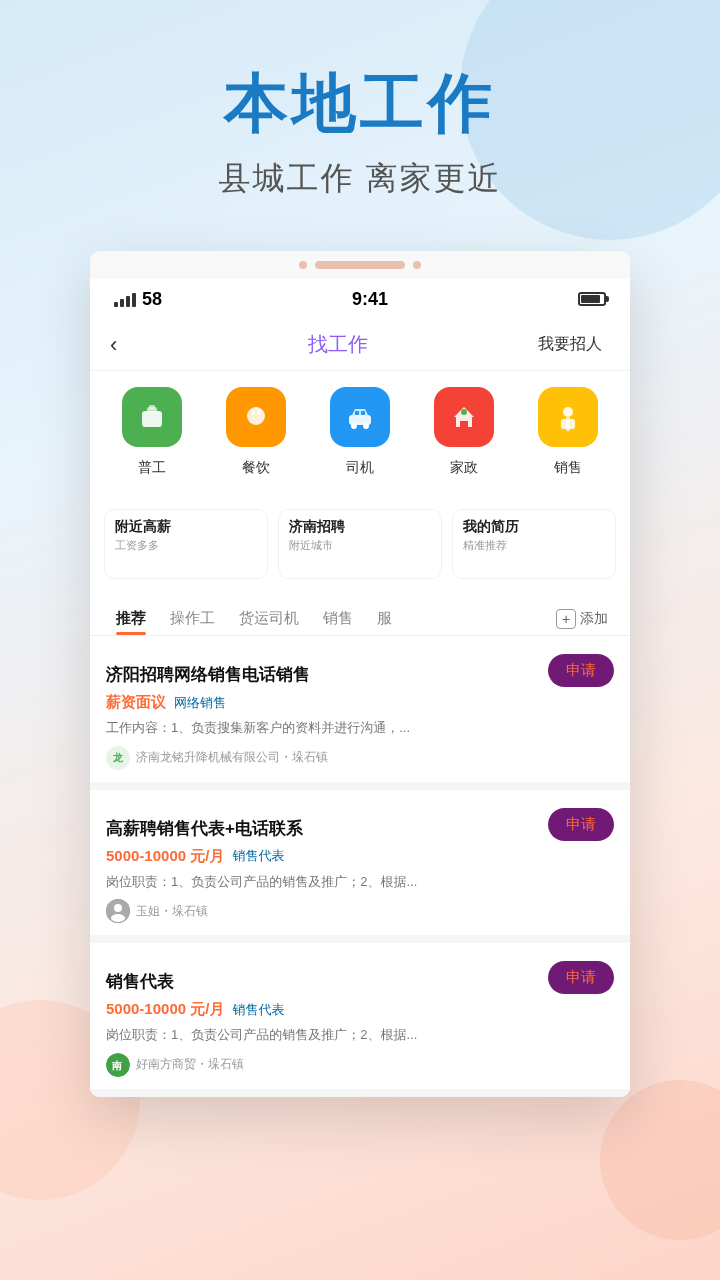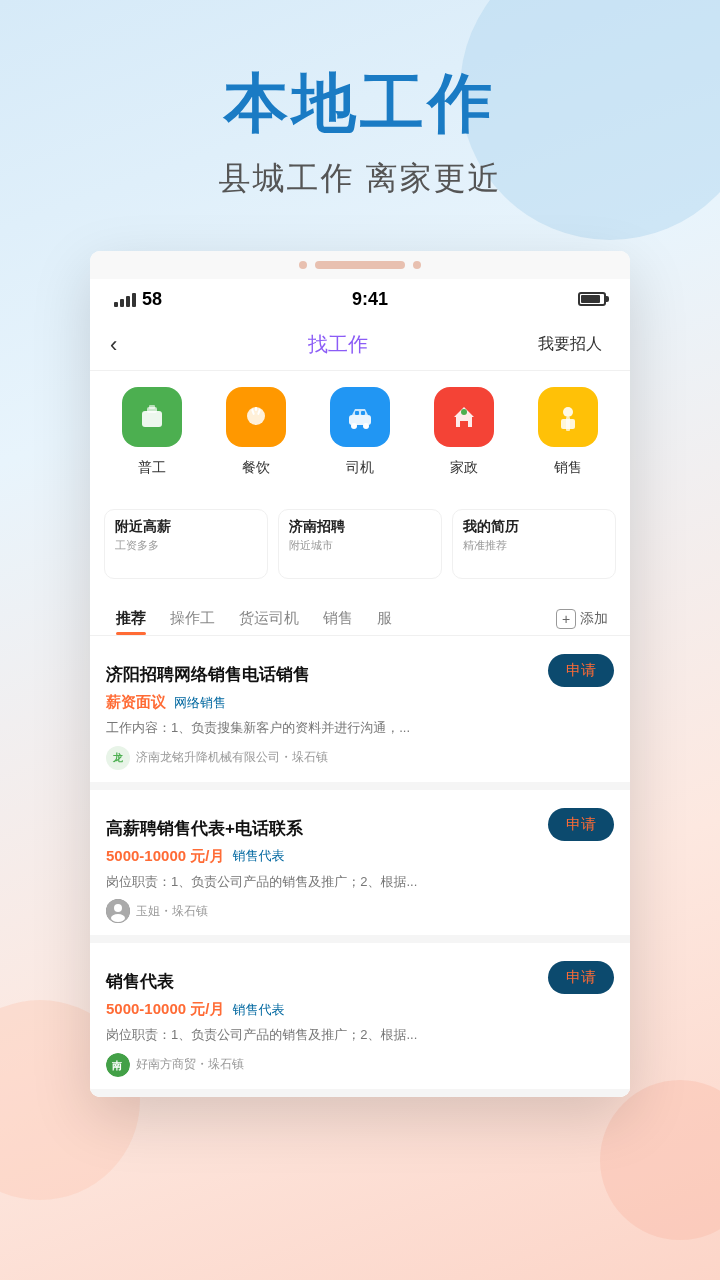--- a/index.html
+++ b/index.html
@@ -313,21 +313,21 @@
       justify-content: space-between;
     }
     .job-title {
       font-size: 17px;
       font-weight: 600;
       color: #111;
       flex: 1;
       line-height: 1.4;
     }
     .apply-btn {
-      background: #0c4a6e;
+      background: #701a75;
       color: #ff6b35;
       border: none;
       border-radius: 20px;
       padding: 7px 18px;
       font-size: 15px;
       font-weight: 500;
       white-space: nowrap;
       margin-left: 10px;
       margin-top: 2px;
     }

